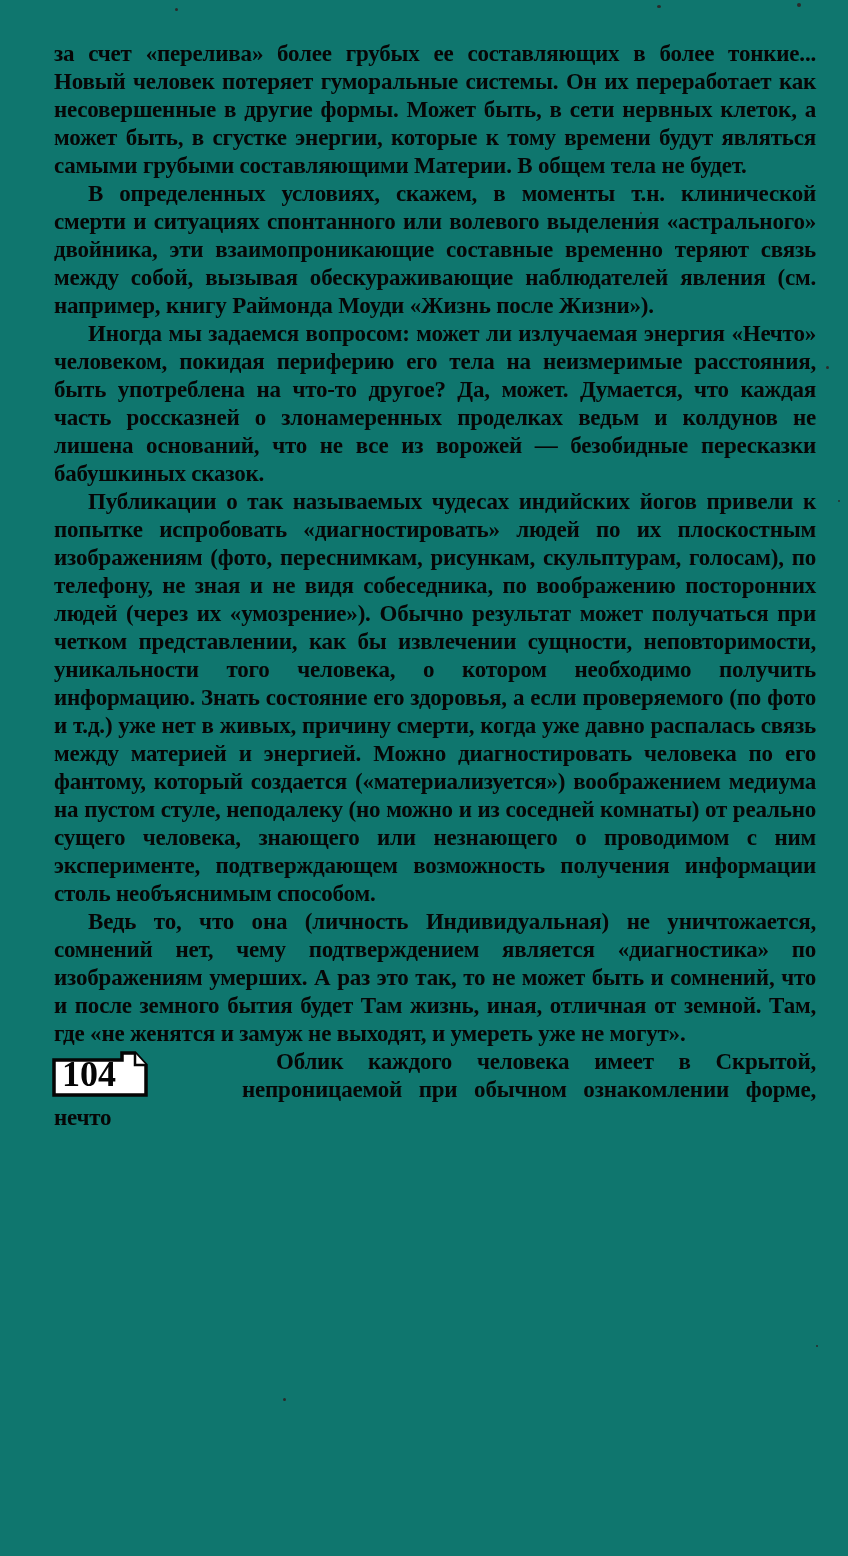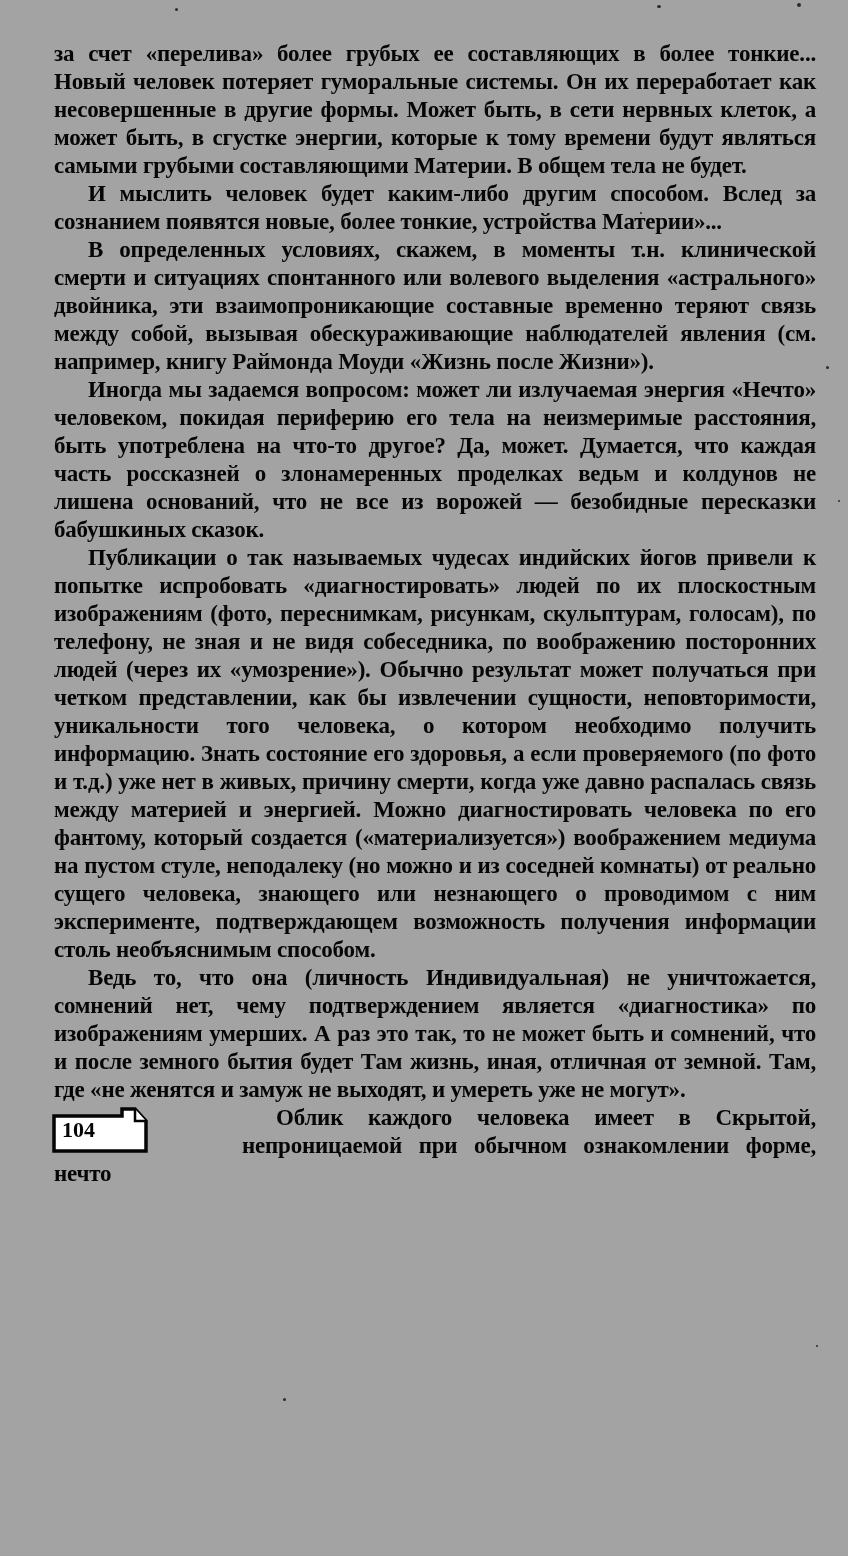--- a/index.html
+++ b/index.html
@@ -10,21 +10,21 @@
   body {
     width: 848px;
     height: 1556px;
     position: relative;
     overflow: hidden;
     font-family: "Liberation Serif", serif;
   }
   .page {
     position: absolute;
     inset: 0;
-    background: #a3a3a3;
+    background: #0f766e;
   }
   .text-column {
     position: absolute;
     left: 54px;
     top: 40px;
     width: 762px;
     color: #060606;
     font-weight: bold;
     font-size: 23px;
     line-height: 28px;
@@ -54,21 +54,21 @@
   .badge-wrap svg {
     position: absolute;
     inset: 0;
   }
   .badge-num {
     position: absolute;
     left: 12px;
     top: 6px;
     font-family: "Liberation Serif", serif;
     font-weight: bold;
-    font-size: 22px;
+    font-size: 36px;
     line-height: 36px;
     letter-spacing: 0;
     color: #050505;
     text-indent: 0;
   }
   .speck {
     position: absolute;
     background: #2a2a2a;
     border-radius: 50%;
   }
@@ -84,21 +84,20 @@
   <div class="speck" style="left:640px; top:212px; width:2px; height:2px;"></div>
   <div class="speck" style="left:826px; top:366px; width:3px; height:3px;"></div>
   <div class="speck" style="left:838px; top:500px; width:2px; height:2px;"></div>
   <div class="speck" style="left:816px; top:1345px; width:2px; height:2px;"></div>
   <div class="speck" style="left:283px; top:1398px; width:3px; height:3px;"></div>
 
   <div class="text-column">
 
     <div id="paragraphs">
         <p class="para noindent">за счет «перелива» более грубых ее составляющих в более тонкие... Новый человек потеряет гуморальные системы. Он их переработает как несовершенные в другие формы. Может быть, в сети нервных клеток, а может быть, в сгустке энергии, которые к тому времени будут являться самыми грубыми составляющими Материи. В общем тела не будет.</p>
-        <p class="para">И мыслить человек будет каким-либо другим способом. Вслед за сознанием появятся новые, более тонкие, устройства Материи»...</p>
         <p class="para">В определенных условиях, скажем, в моменты т.н. клинической смерти и ситуациях спонтанного или волевого выделения «астрального» двойника, эти взаимопроникающие составные временно теряют связь между собой, вызывая обескураживающие наблюдателей явления (см. например, книгу Раймонда Моуди «Жизнь после Жизни»).</p>
         <p class="para">Иногда мы задаемся вопросом: может ли излучаемая энергия «Нечто» человеком, покидая периферию его тела на неизмеримые расстояния, быть употреблена на что-то другое? Да, может. Думается, что каждая часть россказней о злонамеренных проделках ведьм и колдунов не лишена оснований, что не все из ворожей — безобидные пересказки бабушкиных сказок.</p>
         <p class="para">Публикации о так называемых чудесах индийских йогов привели к попытке испробовать «диагностировать» людей по их плоскостным изображениям (фото, переснимкам, рисункам, скульптурам, голосам), по телефону, не зная и не видя собеседника, по воображению посторонних людей (через их «умозрение»). Обычно результат может получаться при четком представлении, как бы извлечении сущности, неповторимости, уникальности того человека, о котором необходимо получить информацию. Знать состояние его здоровья, а если проверяемого (по фото и т.д.) уже нет в живых, причину смерти, когда уже давно распалась связь между материей и энергией. Можно диагностировать человека по его фантому, который создается («материализуется») воображением медиума на пустом стуле, неподалеку (но можно и из соседней комнаты) от реально сущего человека, знающего или незнающего о проводимом с ним эксперименте, подтверждающем возможность получения информации столь необъяснимым способом.</p>
         <p class="para">Ведь то, что она (личность Индивидуальная) не уничтожается, сомнений нет, чему подтверждением является «диагностика» по изображениям умерших. А раз это так, то не может быть и сомнений, что и после земного бытия будет Там жизнь, иная, отличная от земной. Там, где «не женятся и замуж не выходят, и умереть уже не могут».</p>
       </div>
 
     <p class="last-para">
       <span class="badge-wrap">
         <svg viewBox="0 0 100 50" width="100" height="50">
           <path d="M4 10 H72 L72 3 L85 3 L96 15 V45 H4 Z" fill="#ffffff" stroke="#050505" stroke-width="3.5" stroke-linejoin="miter"></path>

